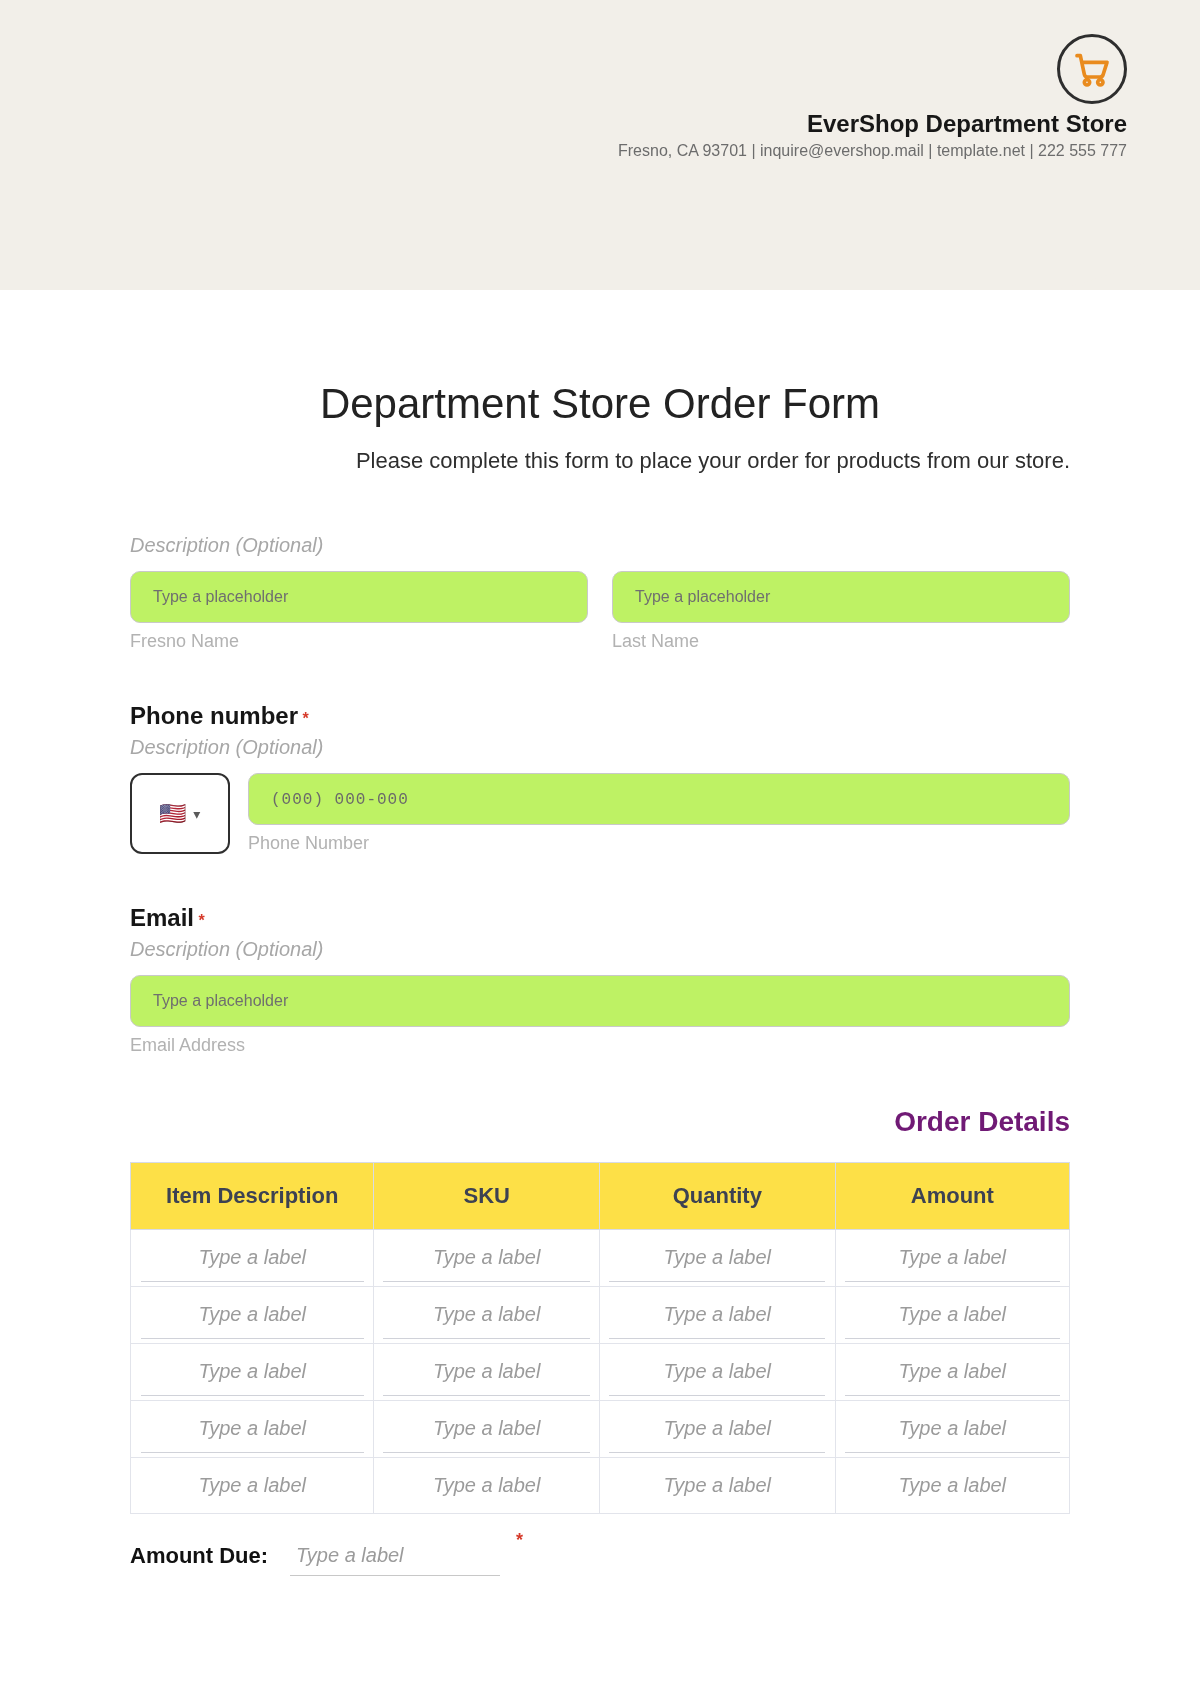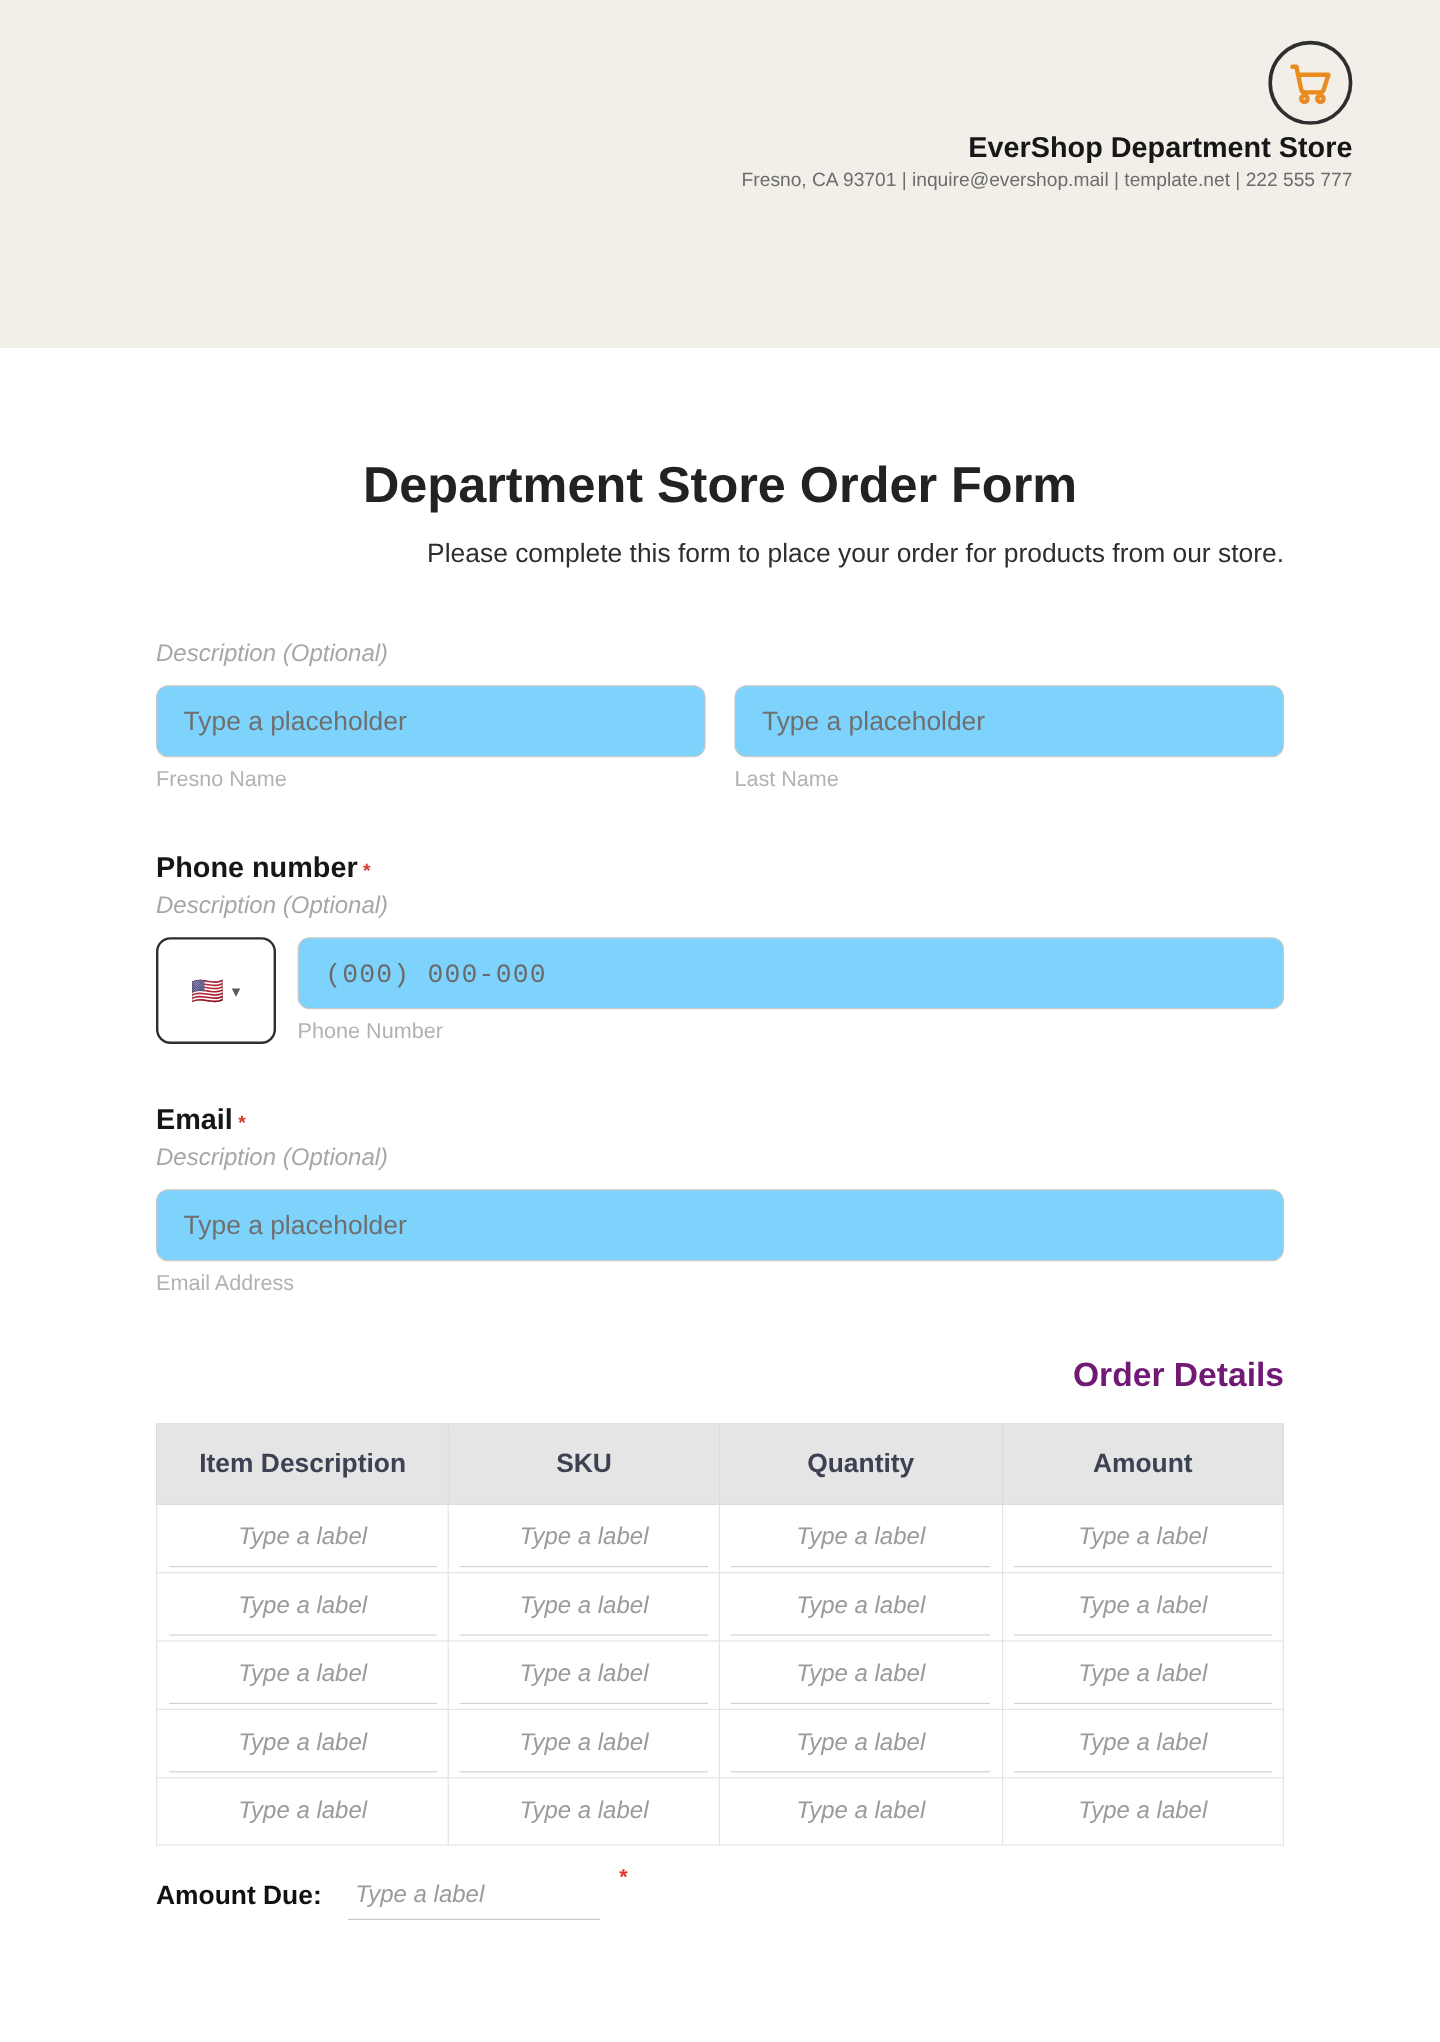--- a/index.html
+++ b/index.html
@@ -64,21 +64,21 @@
   .brand .company {
     font-weight:700; font-size:24px; color:#171717;
   }
   .brand .meta {
     color:#6c6c6c; font-size:16px; margin-top:4px;
   }
 
   
   .form-area { padding: 60px 130px 0 130px; }
   .title {
-    text-align:center; font-size:42px; font-weight:700; color:#222;
+    text-align:center; font-size:42px; font-weight:400; color:#222;
     margin:30px 0 20px;
   }
   .subtitle {
     text-align:right; font-size:22px; color:#2e2e2e;
     margin-bottom:60px;
   }
 
   .field { margin-bottom:50px; }
   .field-label { font-size:24px; font-weight:700; color:#161616;}
   .req { color:#d63a2a; font-weight:700; }
@@ -87,23 +87,23 @@
     margin-bottom:14px;
   }
 
   .row-2 { display:flex; gap:24px; }
   .col { flex:1; display:flex; flex-direction:column; }
   .text-input {
     width:100%;
     border:1px solid #c9c9c9;
     border-radius:10px;
     padding:16px 22px;
-    font-size:22px;
+    font-size:16px;
     color:#333;
-    background:#7dd3fc;
+    background:#bef264;
     outline:none;
   }
   .text-input::placeholder { color:#6f6f6f; }
   .sublabel { color:#b2b2b2; font-size:18px; margin-top:8px; }
 
   .phone-row { display:flex; gap:18px; align-items:stretch; }
   .cc-select {
     width:100px;
     border:2px solid #2f2f2f;
     border-radius:12px;
@@ -118,21 +118,21 @@
 
   .section-head { font-size:28px; font-weight:800; margin:20px 0 24px; color:#701a75;text-align:right;}
 
   
   table.order {
     width:100%;
     border-collapse:collapse;
     border:1px solid #d7dbe6;
   }
   table.order th {
-    background:#e5e5e5;
+    background:#fde047;
     color:#3d4252;
     font-weight:600;
     font-size:22px;
     padding:20px 8px;
     border:1px solid #d7dbe6;
     text-align:center;
   }
   table.order td {
     border:1px solid #e2e4eb;
     padding:0;

